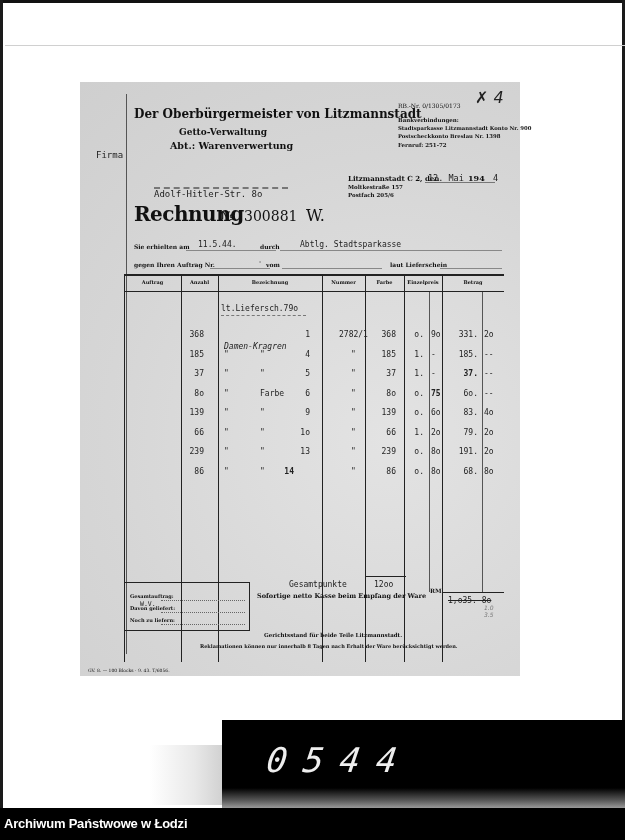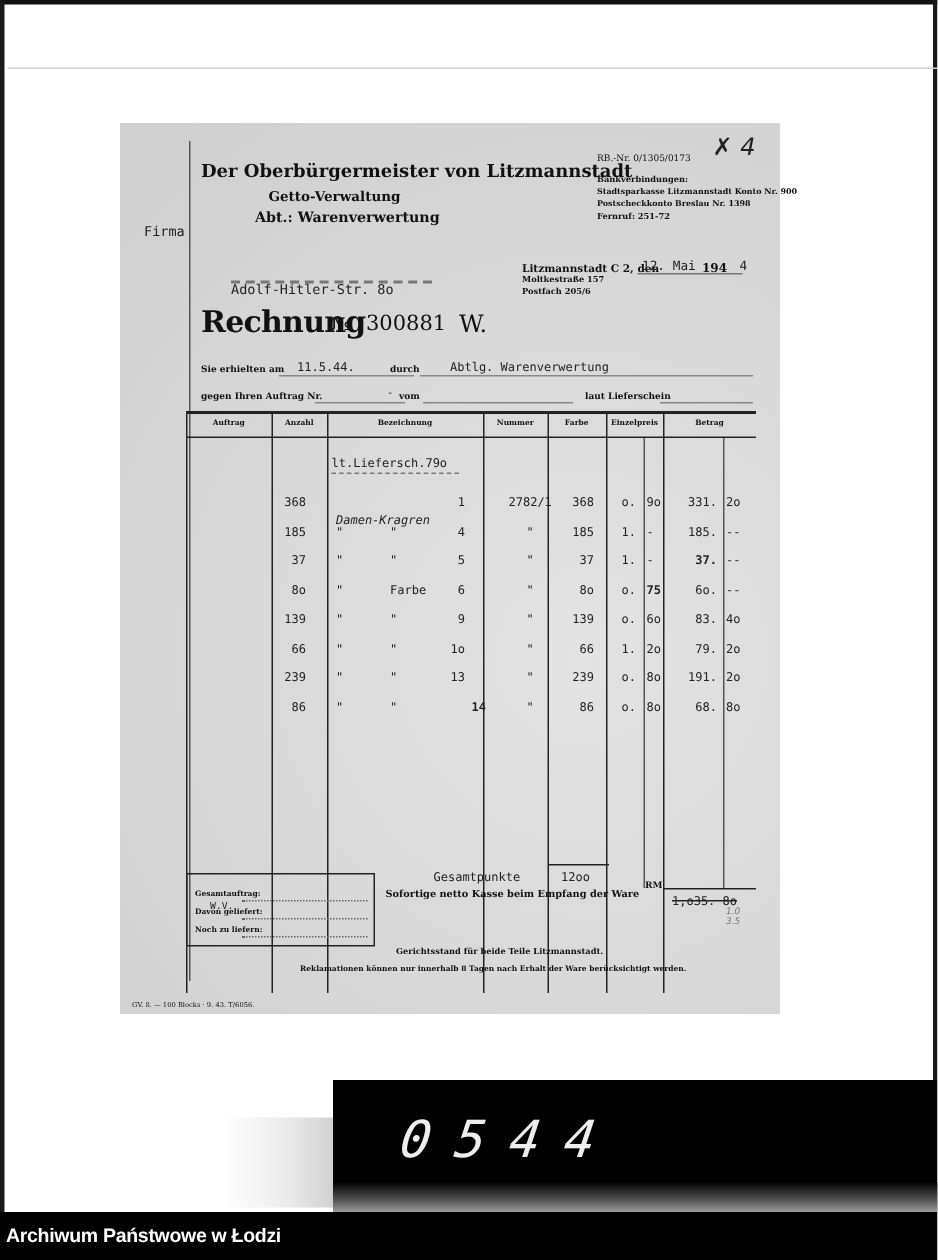--- a/index.html
+++ b/index.html
@@ -136,21 +136,21 @@
   <div class="abs fraktur rechnung">Rechnung</div>
   <div class="abs no-sym">№</div>
   <div class="abs no-val">300881</div>
   <div class="abs w">W.</div>
 
   <div class="abs fraktur line-lbl" style="left:54px;top:161px;">Sie erhielten am</div>
   <div class="rule" style="left:106px;top:168px;width:90px;"></div>
   <div class="abs typed" style="left:118px;top:158px;font-size:8px;">11.5.44.</div>
   <div class="abs fraktur line-lbl" style="left:180px;top:161px;">durch</div>
   <div class="rule" style="left:200px;top:168px;width:222px;"></div>
-  <div class="abs typed" style="left:220px;top:158px;font-size:8px;">Abtlg.  Warenverwertung</div>
+  <div class="abs typed" style="left:220px;top:158px;font-size:8px;">Abtlg.  Stadtsparkasse</div>
 
   <div class="abs fraktur line-lbl" style="left:54px;top:179px;">gegen Ihren Auftrag Nr.</div>
   <div class="rule" style="left:130px;top:186px;width:60px;"></div>
   <div class="abs typed" style="left:178px;top:176px;font-size:7px;">-</div>
   <div class="abs fraktur line-lbl" style="left:186px;top:179px;">vom</div>
   <div class="rule" style="left:202px;top:186px;width:100px;"></div>
   <div class="abs fraktur line-lbl" style="left:310px;top:179px;">laut Lieferschein</div>
   <div class="rule" style="left:360px;top:186px;width:62px;"></div>
 
   <div class="tbl">
@@ -244,21 +244,21 @@
         <div class="cell" style="top: 173px; right: 194px;">13</div>
         <div class="cell" style="top: 173px; left: 227px;">"</div>
         <div class="cell" style="top: 173px; right: 108px;">239</div>
         <div class="cell" style="top: 173px; right: 80px;">o.</div>
         <div class="cell" style="top: 173px; left: 307px;">8o</div>
         <div class="cell" style="top: 173px; right: 26px; margin-left: 24px;">191.</div>
         <div class="cell" style="top: 173px; left: 360px;">2o</div>
         <div class="cell" style="top: 192.5px; right: 300px;">86</div>
         <div class="cell" style="top: 192.5px; left: 100px;">"</div>
         <div class="cell" style="top: 192.5px; left: 136px;">"</div>
-        <div class="cell" style="top: 192.5px; right: 180px; font-weight: bold;">14</div>
+        <div class="cell" style="top: 192.5px; right: 210px; font-weight: bold;">14</div>
         <div class="cell" style="top: 192.5px; left: 227px;">"</div>
         <div class="cell" style="top: 192.5px; right: 108px;">86</div>
         <div class="cell" style="top: 192.5px; right: 80px;">o.</div>
         <div class="cell" style="top: 192.5px; left: 307px;">8o</div>
         <div class="cell" style="top: 192.5px; right: 26px;">68.</div>
         <div class="cell" style="top: 192.5px; left: 360px;">8o</div>
       </div>
 
     <div style="position:absolute;left:242px;top:302px;width:40px;height:1px;background:#222;"></div>
     <div class="cell" style="left:165px;top:306px;">Gesamtpunkte</div>

